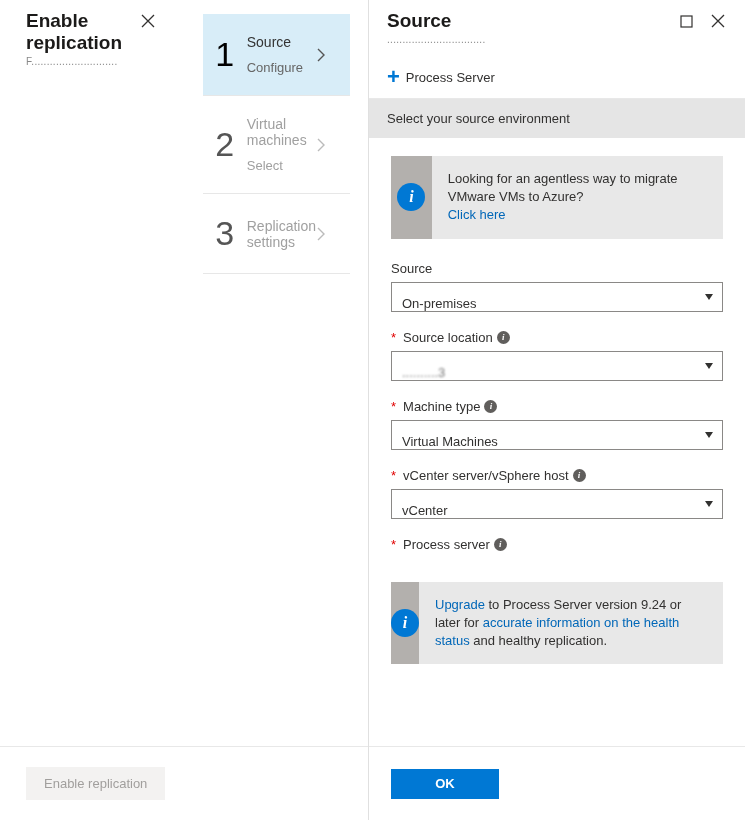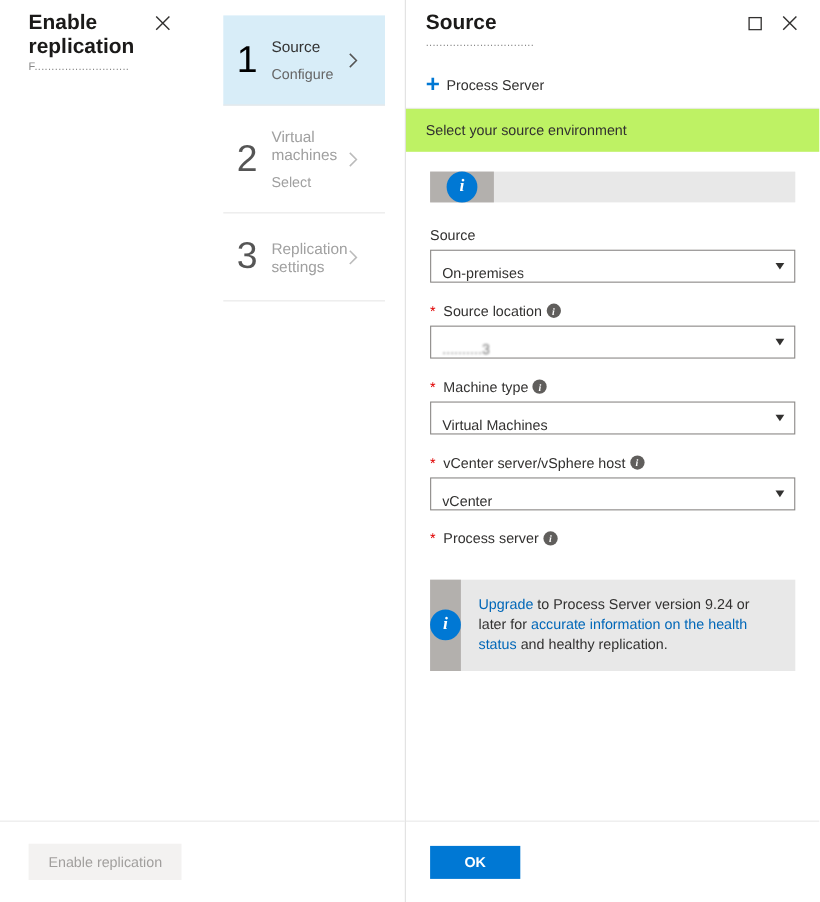--- a/index.html
+++ b/index.html
@@ -80,21 +80,21 @@
   }
   
   .add-row {
     display:flex; align-items:center; padding:10px 18px; gap:6px;
     border-bottom:1px solid #e8e8e8; cursor:pointer;
   }
   .plus {
     color:#0078d4; font-size:22px; font-weight:700; line-height:1;
   }
   .banner {
-    background:#bef264; color:#323130; font-size:13px; padding:12px 18px;
+    background:#e5e5e5; color:#323130; font-size:13px; padding:12px 18px;
   }
   .scroll-area {
     flex:1; overflow-y:auto; padding:18px 22px 0 22px; position:relative;
   }
   .scroll-area::-webkit-scrollbar { width:16px; }
   .scroll-area::-webkit-scrollbar-track { background:#f3f2f1; }
   .scroll-area::-webkit-scrollbar-thumb { background:#c8c6c4; }
   .info-box {
     display:flex; background:#e8e8e8; margin-bottom:22px;
   }
@@ -122,21 +122,21 @@
   }
   .select::after {
     content:""; position:absolute; right:9px; top:11px; width:0; height:0;
     border-left:4px solid transparent; border-right:4px solid transparent; border-top:6px solid #323130;
   }
   .select span { white-space:nowrap; overflow:hidden; text-overflow:ellipsis; }
   .right-footer {
     height:74px; border-top:1px solid #e8e8e8; display:flex; align-items:center; padding:0 22px;
   }
   .btn-primary {
-    background:#0078d4; color:#fff; border:none; width:82px; height:30px; font-size:13px; font-weight:600;
+    background:#0078d4; color:#fff; border:none; width:108px; height:30px; font-size:13px; font-weight:600;
     cursor:pointer;
   }
   .blur-txt { filter: blur(1.1px); color:#777; display:inline-block; }
   svg { display:block; }
 </style>
 </head>
 <body>
 
 <div class="container">
 
@@ -223,20 +223,25 @@
       <span>Process Server</span>
     </div>
 
     <div class="banner">Select your source environment</div>
 
     <div class="scroll-area">
       <div class="info-box">
         <div class="info-left">
           <div class="info-circle">i</div>
         </div>
+        <div class="info-right">
+          <span>Looking for an agentless way to migrate VMware VMs to Azure?</span>
+          <br>
+          <a href="#">Click here</a>
+        </div>
       </div>
 
       <div class="field">
         <div class="field-label">
           <span>Source</span>
         </div>
         <div class="select">
           <span>On-premises</span>
         </div>
       </div>

